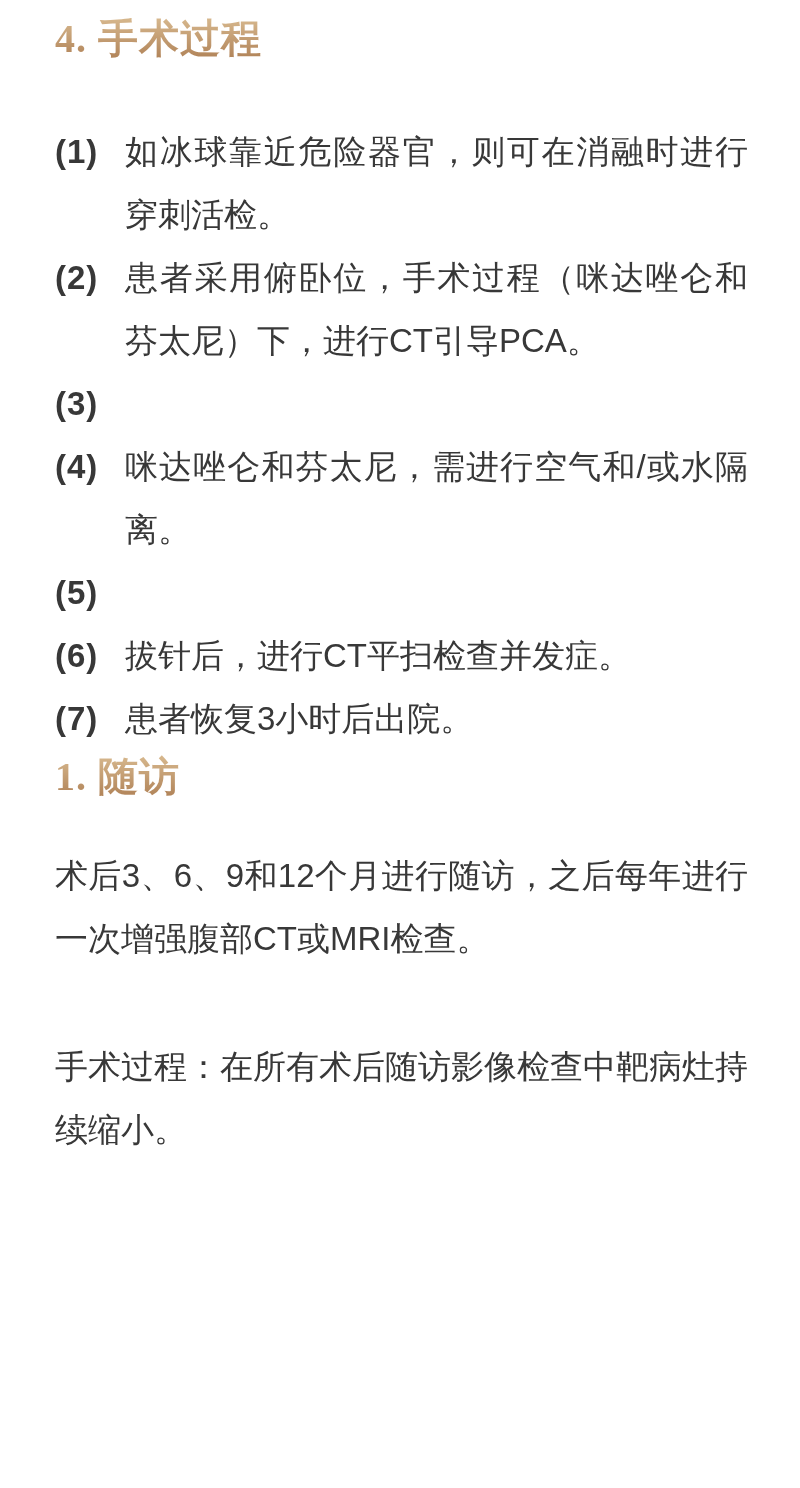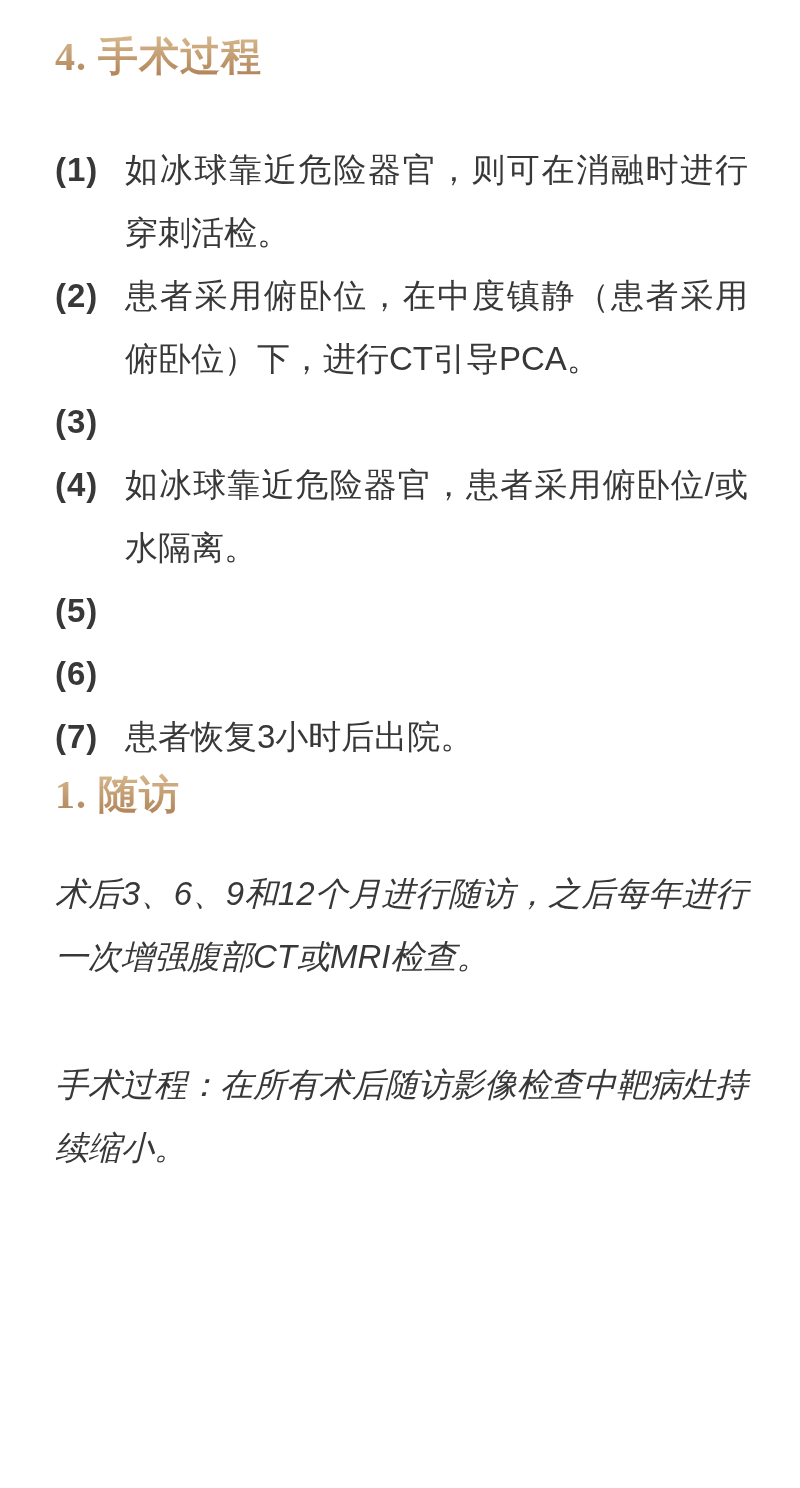--- a/index.html
+++ b/index.html
@@ -8,21 +8,21 @@
     width: 800px;
     height: 1488px;
     background: #ffffff;
     color: #383838;
     font-family: "Liberation Sans", sans-serif;
     overflow: hidden;
   }
   .page {
     width: 800px;
     height: 1488px;
-    padding: 30px 52px 0 55px;
+    padding: 12px 52px 0 55px;
   }
   h2.gold-heading {
     margin: 0;
     font-family: "Liberation Serif", serif;
     font-weight: 700;
     font-size: 40px;
     line-height: 54px;
     letter-spacing: 1px;
     color: #bf9569;
   }
@@ -51,21 +51,20 @@
   .item .text {
     flex: 1 1 auto;
     text-align: justify;
   }
   .h2-followup { margin-top: 48px; }
   .para {
     margin: 0;
     font-size: 33px;
     line-height: 63px;
     text-align: justify;
-    font-style: italic;
   }
   .para-1 { margin-top: 40px; }
   .para-2 { margin-top: 57px; }
   .para-3 { margin-top: 65px; }
 </style>
 </head>
 <body>
 
 <div class="page">
 
@@ -73,38 +72,39 @@
 
   <div class="list">
 
     <div class="item">
       <span class="marker">(1)</span>
       <span class="text">如冰球靠近危险器官，则可在消融时进行穿刺活检。</span>
     </div>
 
     <div class="item">
       <span class="marker">(2)</span>
-      <span class="text">患者采用俯卧位，在中度镇静（患者采用俯卧位）下，进行CT引导PCA。</span>
+      <span class="text">患者采用俯卧位，手术过程（咪达唑仑和芬太尼）下，进行CT引导PCA。</span>
     </div>
 
     <div class="item">
       <span class="marker">(3)</span>
     </div>
 
     <div class="item">
       <span class="marker">(4)</span>
-      <span class="text">如冰球靠近危险器官，患者采用俯卧位/或水隔离。</span>
+      <span class="text">咪达唑仑和芬太尼，需进行空气和/或水隔离。</span>
     </div>
 
     <div class="item">
       <span class="marker">(5)</span>
     </div>
 
     <div class="item">
       <span class="marker">(6)</span>
+      <span class="text">拔针后，进行CT平扫检查并发症。</span>
     </div>
 
     <div class="item">
       <span class="marker">(7)</span>
       <span class="text">患者恢复3小时后出院。</span>
     </div>
 
   </div>
 
   <h2 class="gold-heading h2-followup">1. 随访</h2>

